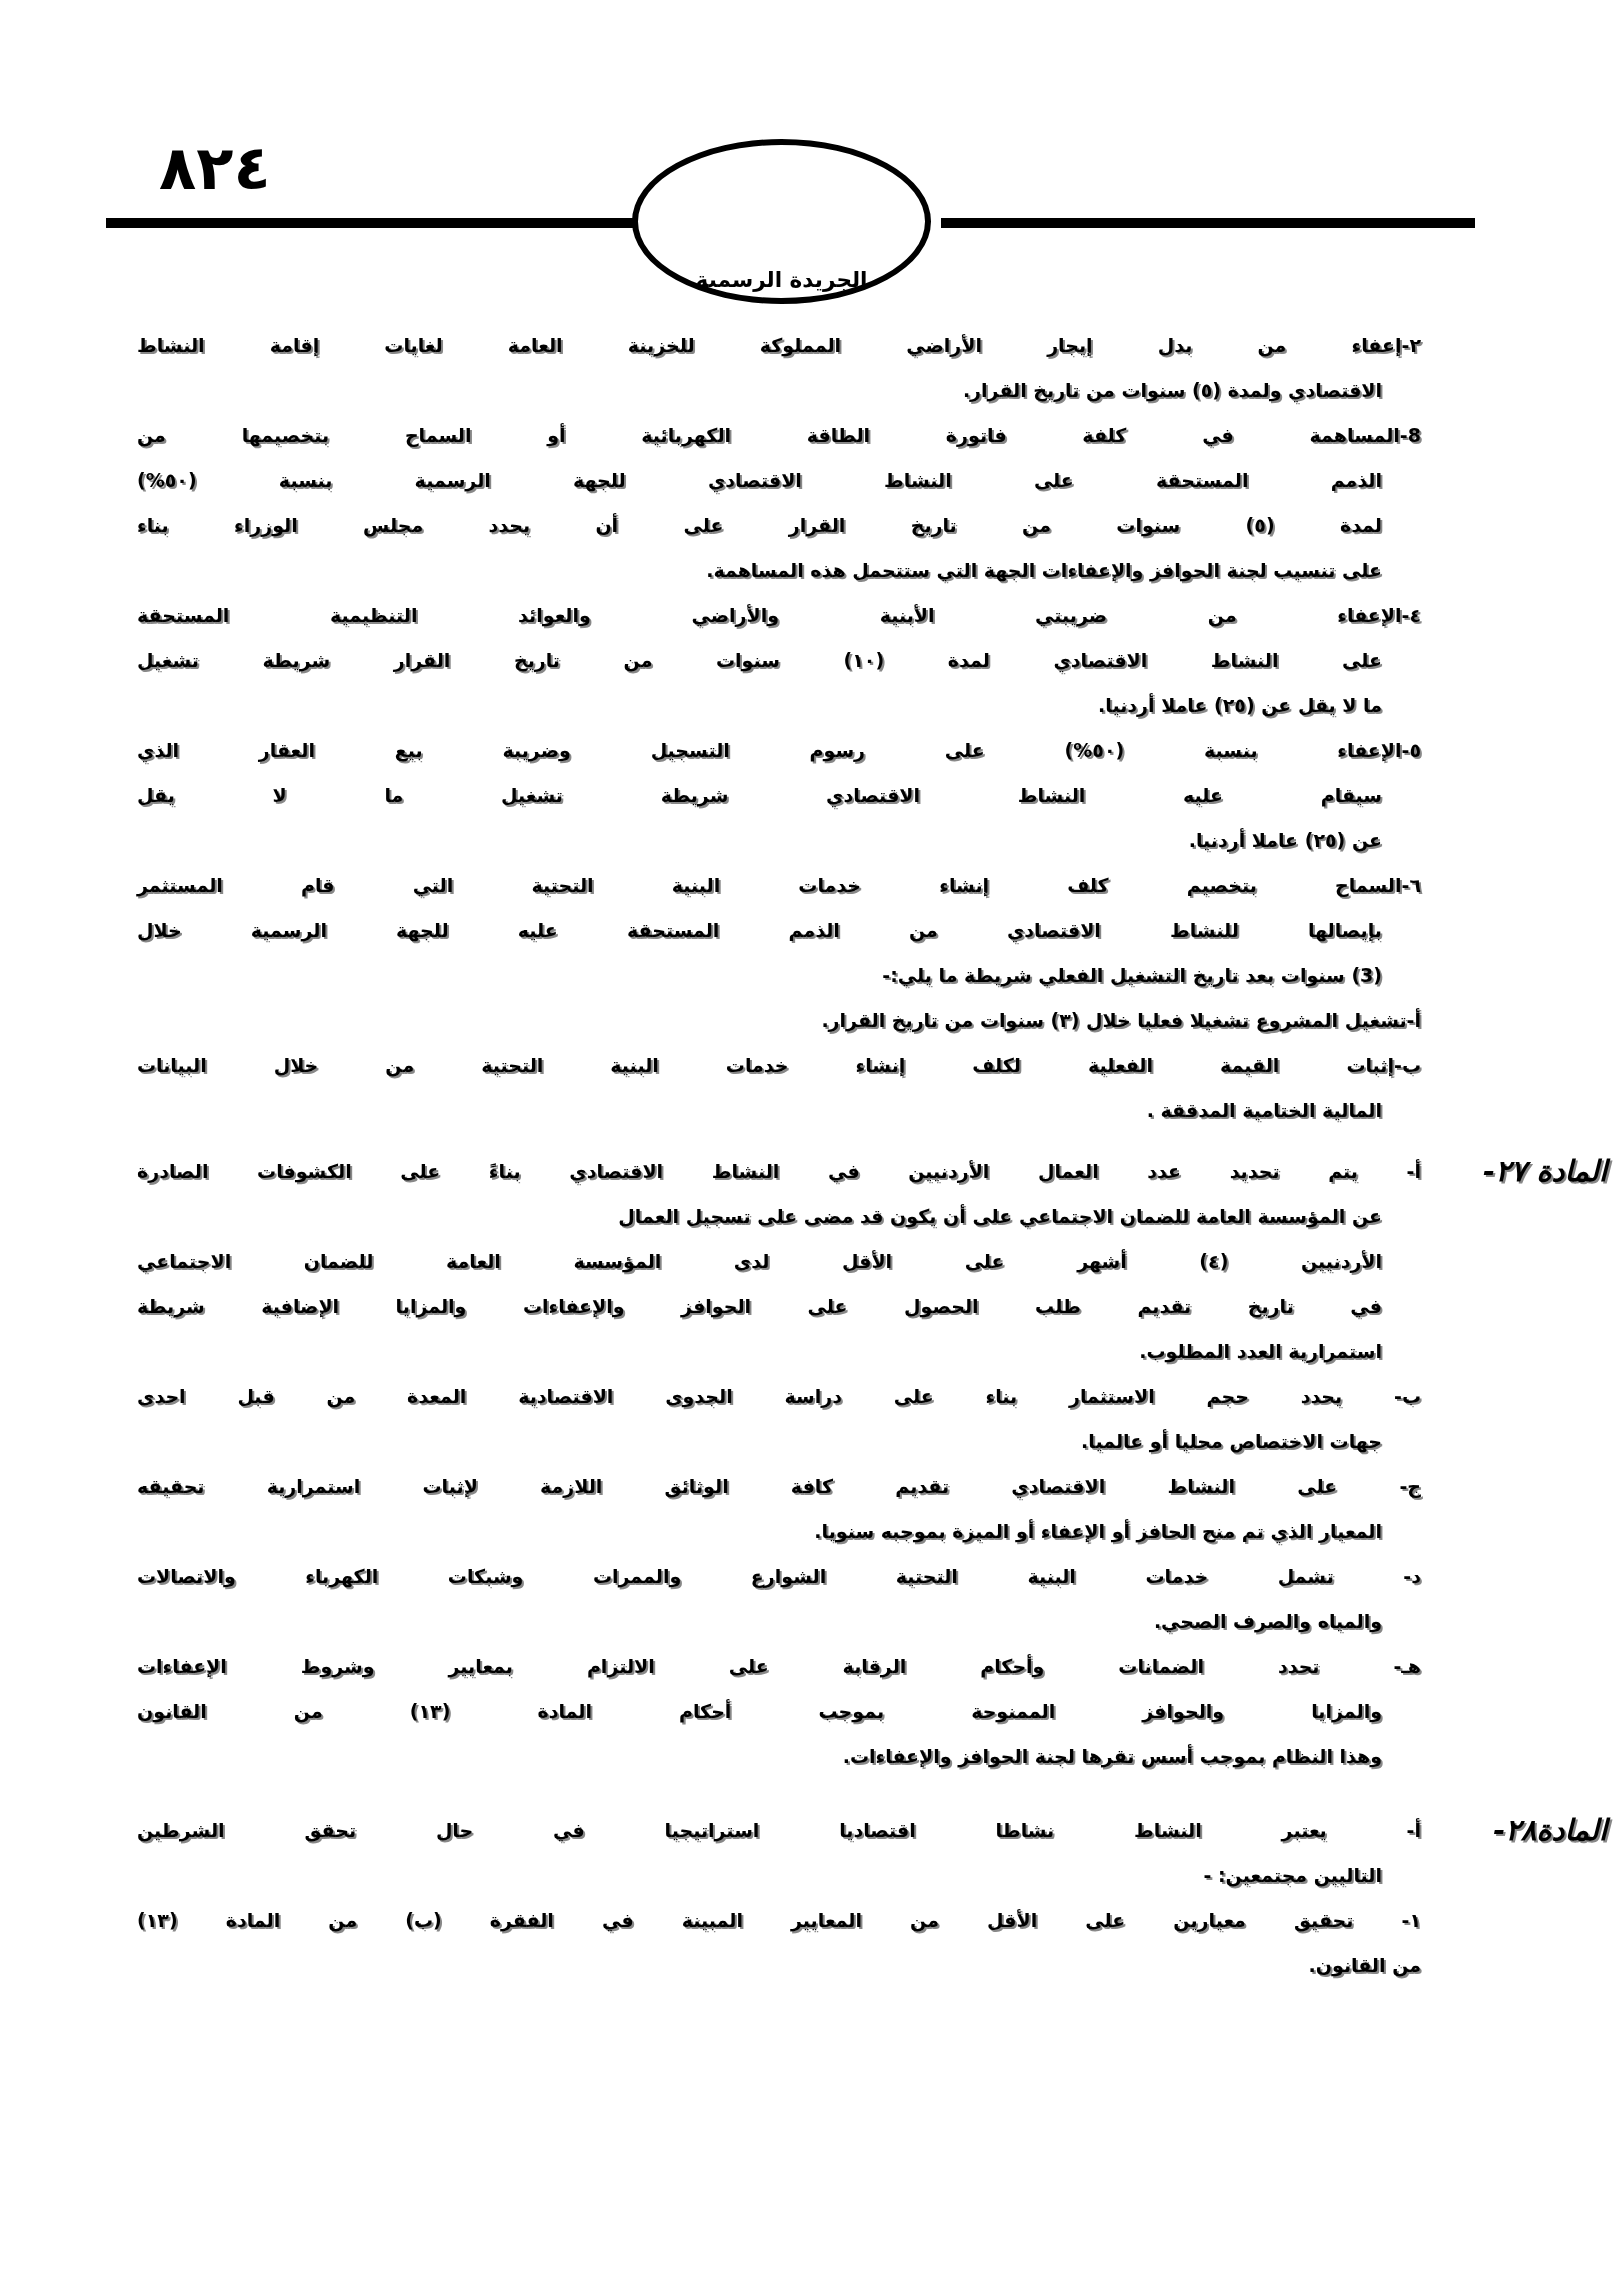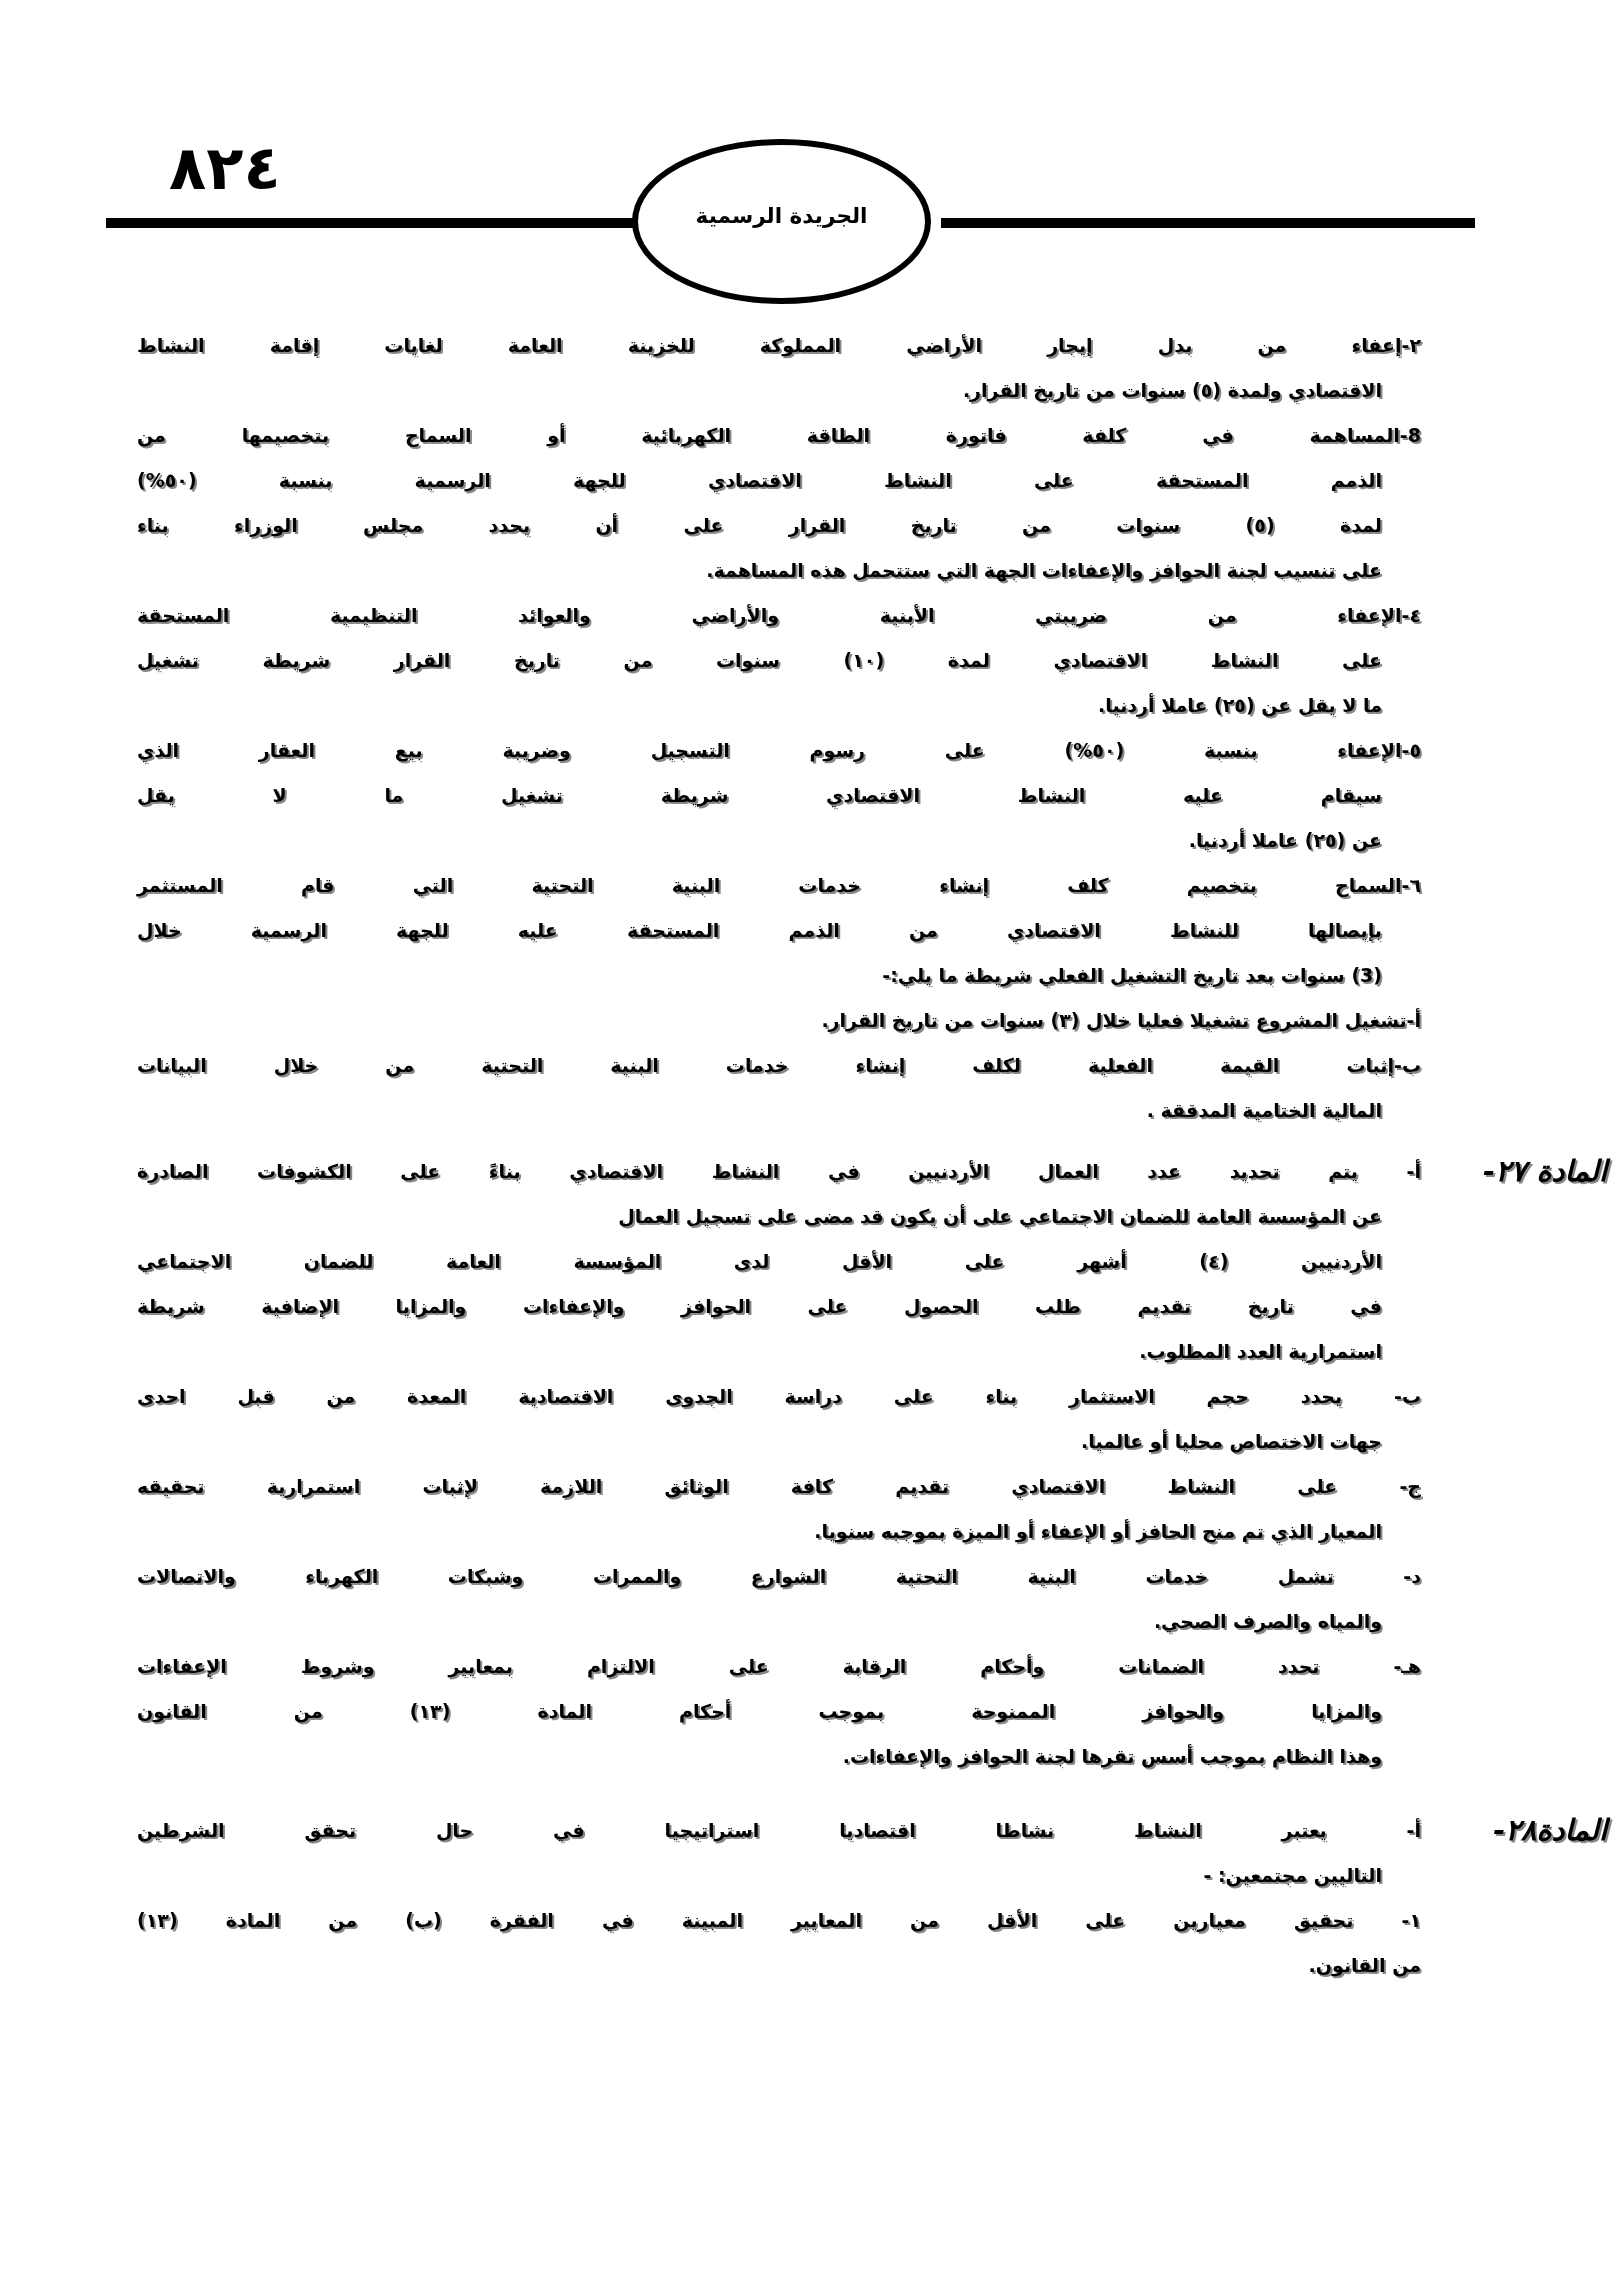--- a/index.html
+++ b/index.html
@@ -1,21 +1,21 @@
 <!DOCTYPE html>
 <html><head>
 <meta charset="utf-8">
 <style>
   html, body { margin: 0; padding: 0; background: #ffffff; }
   body { width: 1621px; height: 2293px; position: relative; overflow: hidden; font-family: "DejaVu Sans", sans-serif; color: #000; }
-  .page-number { position: absolute; left: 169px; top: 137px; font-size: 61px; font-weight: bold; line-height: 1; letter-spacing: 2px; }
+  .page-number { position: absolute; left: 159px; top: 137px; font-size: 61px; font-weight: bold; line-height: 1; letter-spacing: 2px; }
   .header-line { position: absolute; top: 218px; height: 9.8px; background: #000; }
   .header-line.left { left: 106px; width: 529px; }
   .header-line.right { left: 941px; width: 534px; }
-  .masthead-circle { position: absolute; left: 632px; top: 139px; width: 299px; height: 165px; border: 6.9px solid #000; border-radius: 50%; box-sizing: border-box; background: #fff; display: flex; align-items: center; justify-content: center; }
+  .masthead-circle { position: absolute; left: 632px; top: 139px; width: 299px; height: 165px; border: 6.9px solid #000; border-radius: 50%; box-sizing: border-box; background: #fff; display: flex; align-items: flex-end; justify-content: center; }
   .masthead-title { font-size: 21.6px; font-weight: bold; transform: translateY(-5.9px); }
 
   .content { position: absolute; left: 137px; top: 323px; width: 1284px; direction: rtl; }
   .line { font-weight: bold; font-size: 19px; line-height: 45px; white-space: nowrap; text-shadow: 2px 2px 0 #888; }
   .block { position: relative; }
   .just { text-align: justify; text-align-last: justify; }
   .ind1 { padding-right: 39px; }
   .article-label { position: absolute; right: -186px; top: 0; font-weight: bold; font-size: 29px; line-height: 45px; white-space: nowrap; text-shadow: 2px 2px 0 #888; font-style: italic; }
   .gap { height: 15.7px; }
   .gap-lg { height: 29px; }

